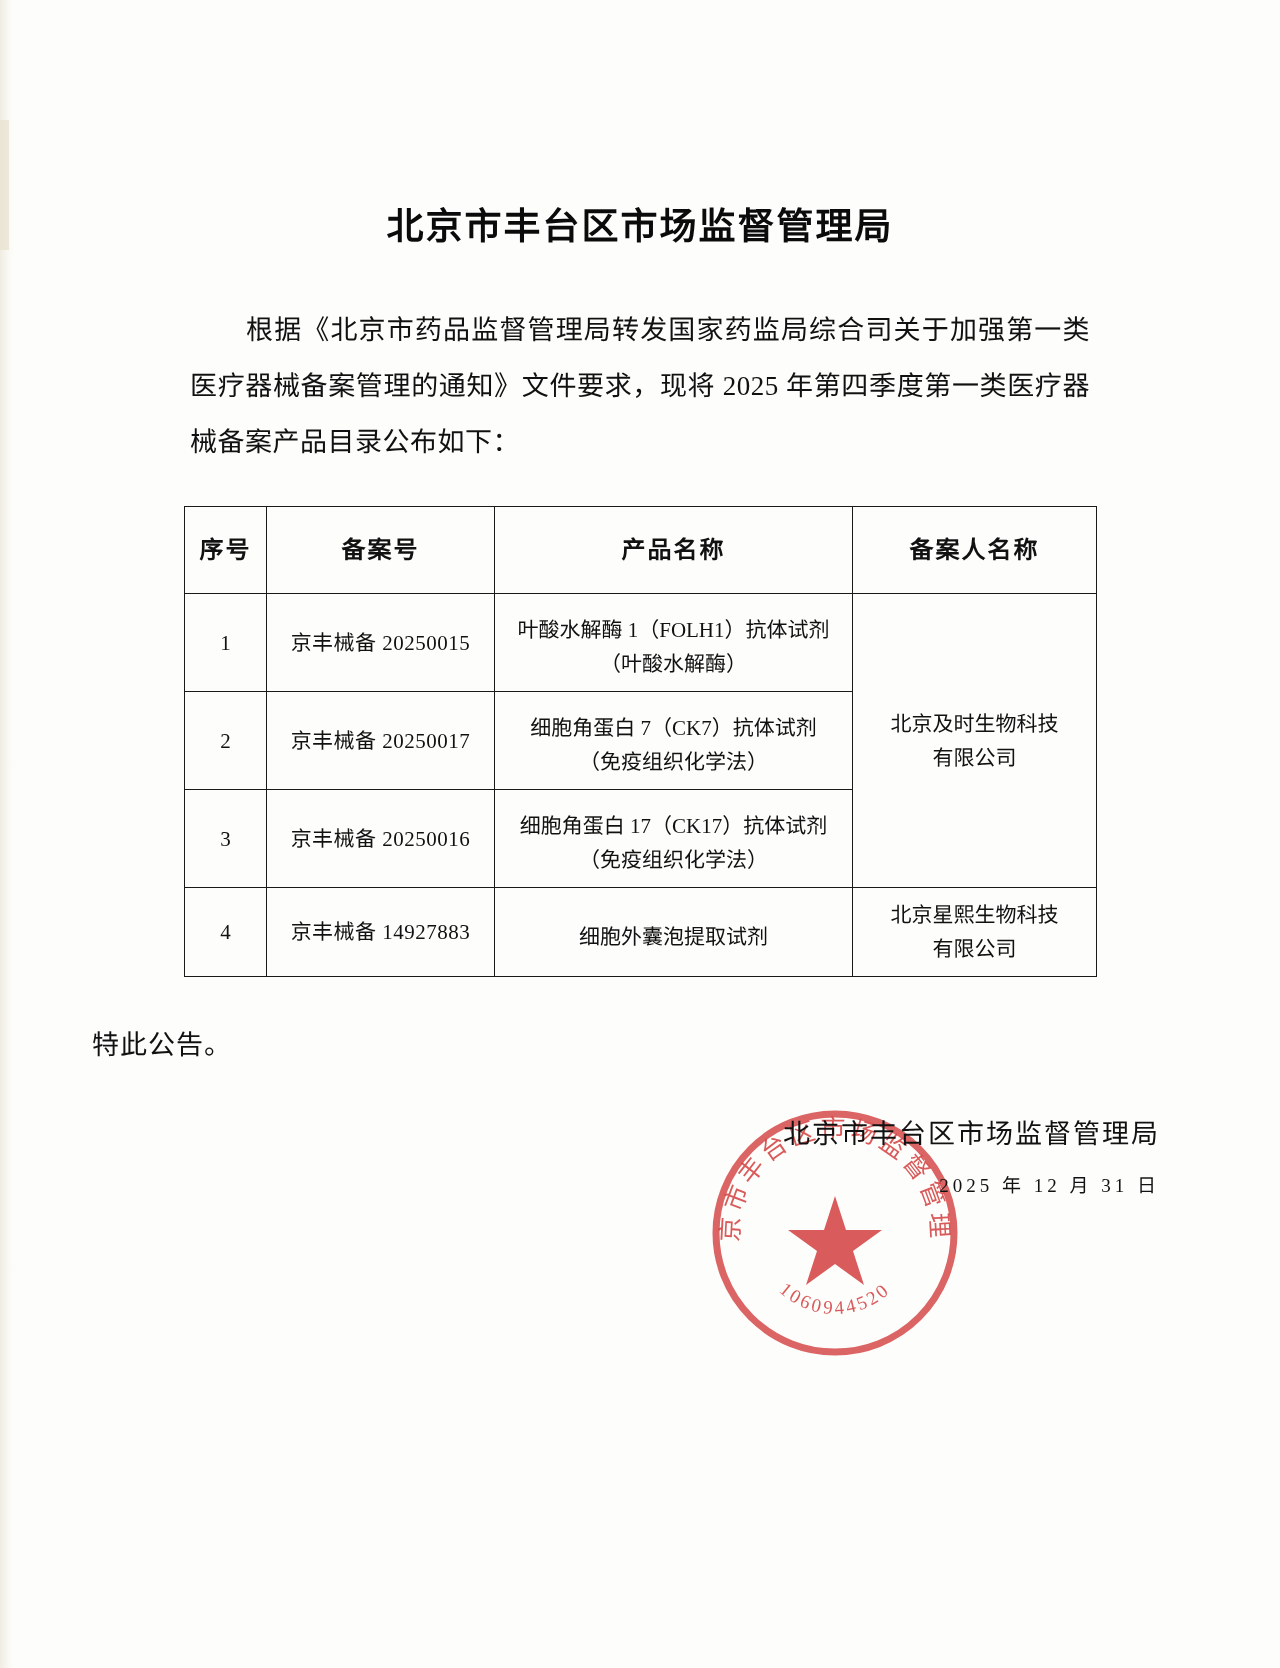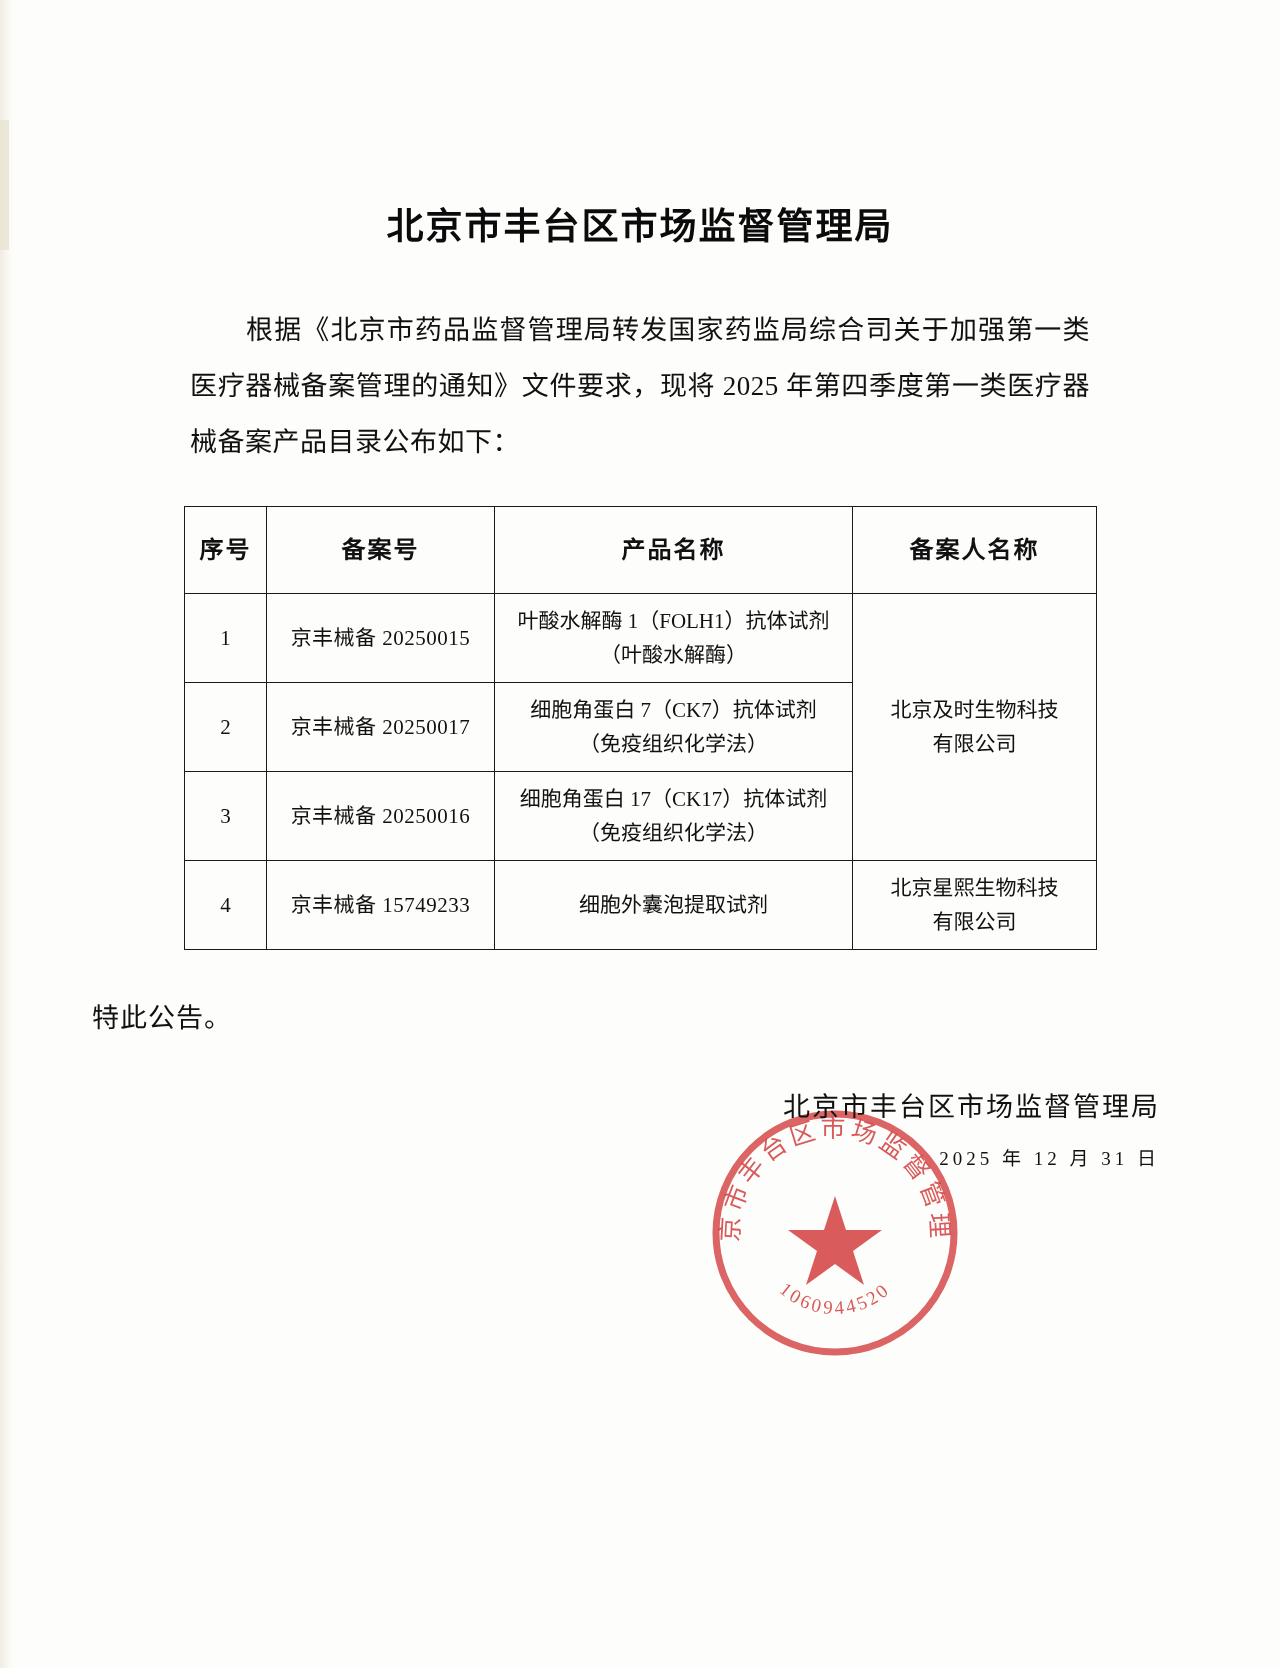--- a/index.html
+++ b/index.html
@@ -104,21 +104,21 @@
     margin-left: 28px;
   }
   col.c-no    { width: 82px; }
   col.c-code  { width: 228px; }
   col.c-name  { width: 358px; }
   col.c-owner { width: 244px; }
 
   .cell-code {
     letter-spacing: .5px;
   }
-  .cell-name .l1 { display: block; }
+  .cell-name .l1 { display: block; margin-top: 9px; }
   .cell-name .l2 { display: block; }
   .cell-owner .l1 { display: block; }
   .cell-owner .l2 { display: block; text-align: center; }
   .row-no { font-size: 20px; }
 
   
   .closing {
     margin: 46px 0 0 0;
     padding-left: 92px;
     font-size: 27px;
@@ -211,21 +211,21 @@
         <tr>
           <td class="row-no">3</td>
           <td class="cell-code">京丰械备  20250016</td>
           <td class="cell-name">
             <span class="l1">细胞角蛋白 17（CK17）抗体试剂</span>
             <span class="l2">（免疫组织化学法）</span>
           </td>
         </tr>
         <tr>
           <td class="row-no">4</td>
-          <td class="cell-code">京丰械备  15749233</td>
+          <td class="cell-code">京丰械备  14927883</td>
           <td class="cell-name">
             <span class="l1">细胞外囊泡提取试剂</span>
           </td>
           <td class="cell-owner">
             <span class="l1">北京星熙生物科技</span>
             <span class="l2">有限公司</span>
           </td>
         </tr>
       </tbody>
     </table>

